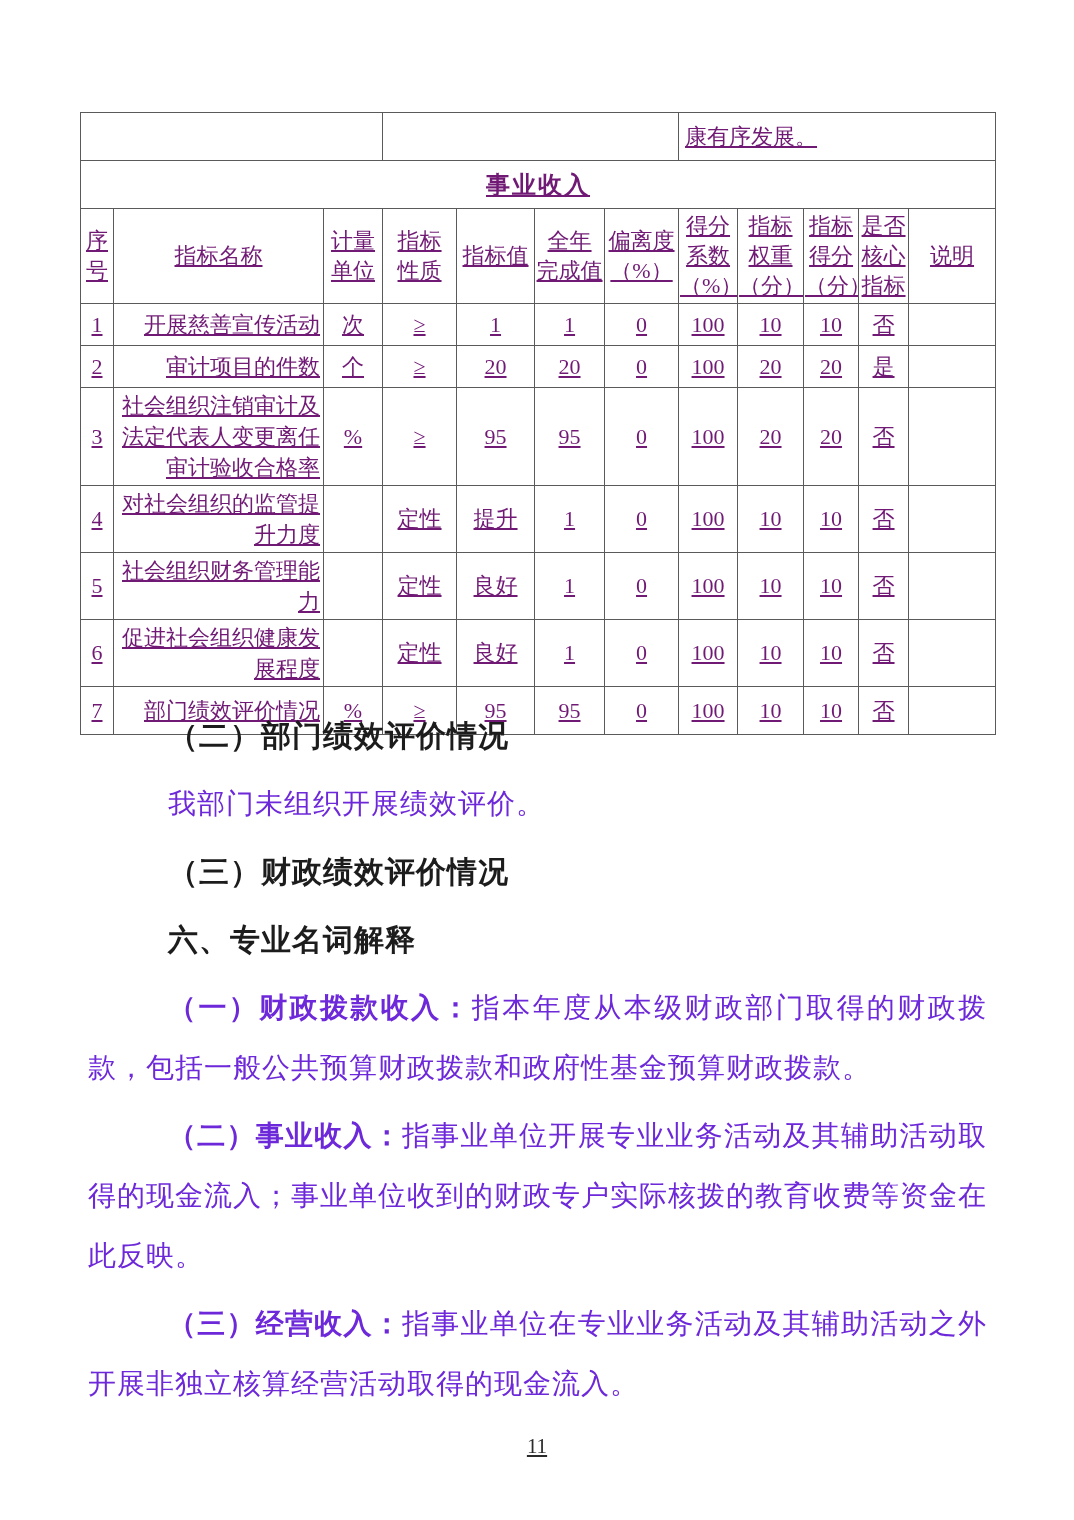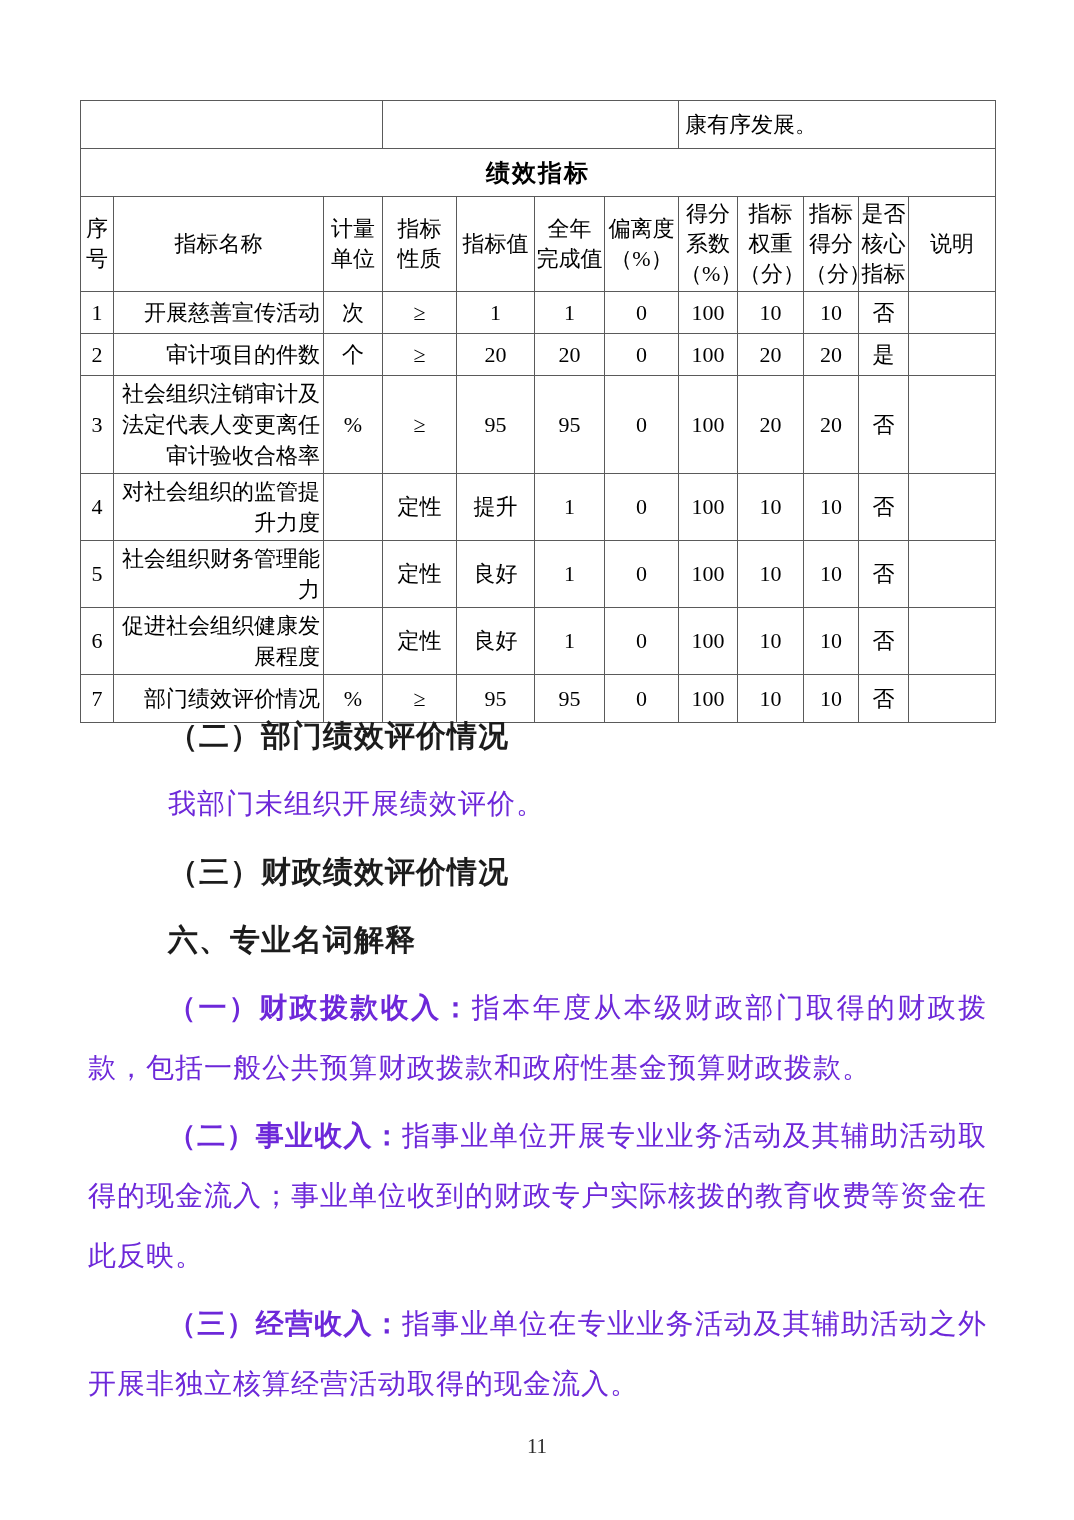--- a/index.html
+++ b/index.html
@@ -5,23 +5,24 @@
   html,body { margin:0; padding:0; }
   body {
     width:1074px; height:1520px; background:#ffffff;
     font-family:"Liberation Serif","DejaVu Serif",serif;
     color:#262626;
   }
   .page { position:relative; width:1074px; height:1520px; background:#fff; overflow:hidden; }
 
   
   .perf-table {
-    position:absolute; left:80px; top:100px;
+    position:absolute; left:80px; top:112px;
     border-collapse:collapse; table-layout:fixed; width:915px;
-    color:#000000;
+    color:#701a75;
+    text-decoration:underline;
   }
   .perf-table td {
     border:1px solid #5a5a5a;
     font-size:22px; font-weight:normal;
     text-align:center; vertical-align:middle;
     padding:2px 1px; line-height:30px;
     overflow:hidden;
   }
   .perf-table td.hdr { white-space:pre-line; }
   .perf-table td.c-left { text-align:left; padding-left:6px; }
@@ -36,21 +37,21 @@
     text-indent:80px; text-align:justify; color:#6d28d9;
   }
   .h {
     font-size:30px; line-height:60px; letter-spacing:1px;
     font-weight:bold; text-indent:80px; color:#1c1c1c;
   }
   .tl { font-weight:bold; }
 
   .pageno {
     position:absolute; left:0; top:1434px; width:1074px;
-    text-align:center; font-size:21px; color:#2b2b2b;
+    text-align:center; font-size:21px; color:#2b2b2b;text-decoration:underline;
   }
 </style>
 </head>
 <body>
 
 <div class="page">
 
   <table class="perf-table">
     <colgroup>
       <col style="width:33px">
@@ -66,21 +67,21 @@
         <col style="width:50px">
         <col style="width:87px">
     </colgroup>
     <tbody>
       <tr style="height:48px">
         <td colspan="3" class="c-left"></td>
         <td colspan="4" class="c-left"></td>
         <td colspan="5" class="c-left">康有序发展。</td>
       </tr>
       <tr style="height:48px">
-        <td colspan="12" class="title-cell">绩效指标</td>
+        <td colspan="12" class="title-cell">事业收入</td>
       </tr>
       <tr style="height:85px">
         <td class="hdr">序
 号</td>
         <td class="hdr">指标名称</td>
         <td class="hdr">计量
 单位</td>
         <td class="hdr">指标
 性质</td>
         <td class="hdr">指标值</td>

